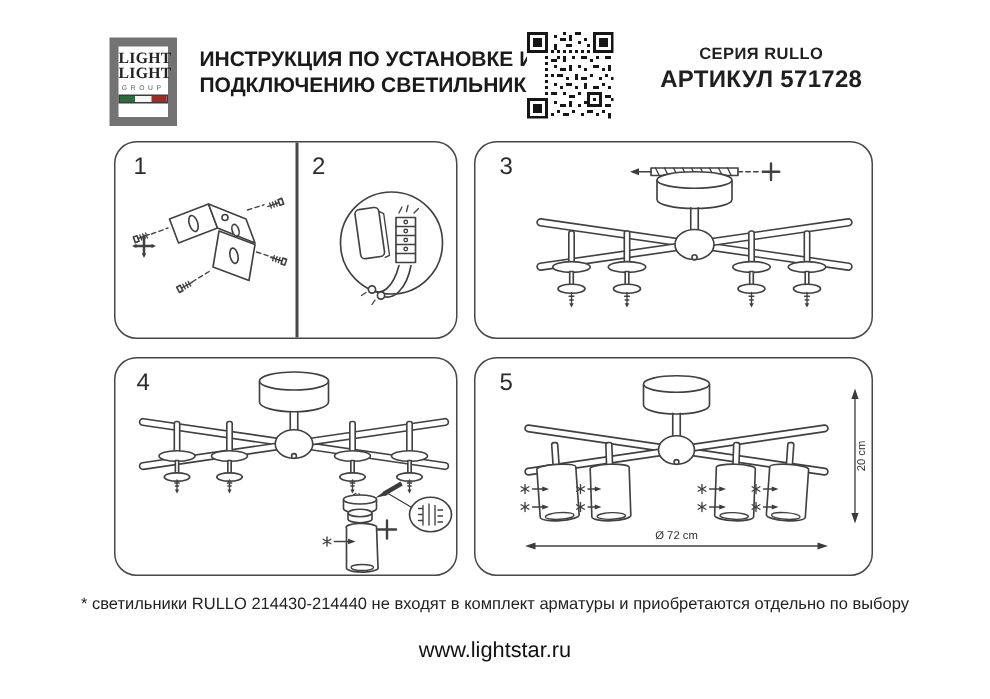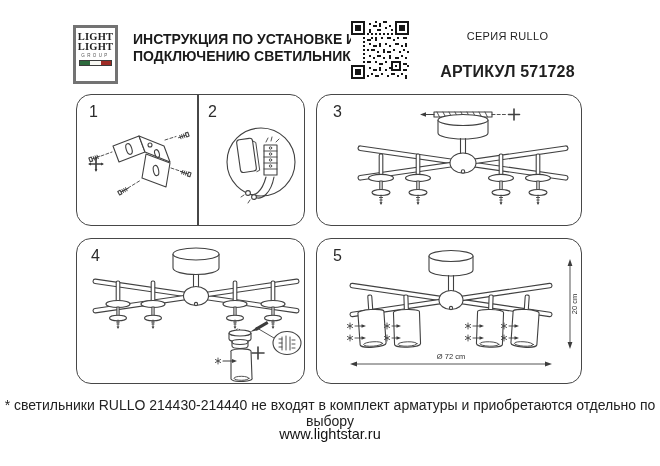--- a/index.html
+++ b/index.html
@@ -1,51 +1,51 @@
 <!DOCTYPE html>
 <html><head>
 <meta charset="utf-8">
 <style>
   html,body{margin:0;padding:0;background:#ffffff;}
   .stage{position:relative;width:660px;height:466px;background:#fff;overflow:hidden;
          font-family:"Liberation Sans",sans-serif;color:#1f1f1f;}
   
   .logo-box{position:absolute;left:73px;top:25px;width:45px;height:59px;
-            border:3px solid #737373;box-sizing:border-box;text-align:center;padding-top:4px;}
+            border:6px solid #737373;box-sizing:border-box;text-align:center;padding-top:4px;}
   .logo-word{font-family:"Liberation Serif",serif;font-weight:bold;font-size:10.5px;
              line-height:10px;letter-spacing:.2px;color:#222;}
   .logo-group{font-size:4.5px;letter-spacing:2.4px;color:#555;margin-top:1px;}
   .logo-flag{width:33px;height:6px;margin:2px auto 0;border:1px solid #3c3c3c;
              display:flex;box-sizing:border-box;}
   .logo-flag i{flex:1;}
   .title{position:absolute;left:133px;top:31px;font-size:14px;font-weight:bold;
          line-height:17px;color:#1a1a1a;}
   .qr{position:absolute;left:351px;top:21px;width:58px;height:58px;}
   .sku{position:absolute;left:425px;top:30px;width:165px;text-align:center;}
-  .sku .series{font-size:11px;font-weight:normal;letter-spacing:.3px;}
-  .sku .article{font-size:16px;font-weight:bold;margin-top:21px;letter-spacing:.2px;}
+  .sku .series{font-size:11px;font-weight:bold;letter-spacing:.3px;}
+  .sku .article{font-size:16px;font-weight:bold;margin-top:3px;letter-spacing:.2px;}
   
   .panel{position:absolute;border:1.5px solid #474747;border-radius:15px;box-sizing:border-box;background:#fff;}
   .p-a{left:76px;top:94px;width:229px;height:132px;}
   .p-b{left:316px;top:94px;width:266px;height:132px;}
   .p-c{left:76px;top:238px;width:229px;height:146px;}
   .p-d{left:316px;top:238px;width:266px;height:146px;}
   .divider{position:absolute;left:120px;top:0;bottom:0;width:1.5px;background:#474747;}
   .stepnum{position:absolute;font-size:16px;color:#2b2b2b;}
   .diag{position:absolute;}
   
   .ln{stroke:#414141;fill:none;stroke-width:1.1;stroke-linecap:round;stroke-linejoin:round;}
   .wf{stroke:#414141;fill:#ffffff;stroke-width:1.1;stroke-linejoin:round;}
   .dk{fill:#3c3c3c;stroke:none;}
   .dash{stroke-dasharray:3 2.2;}
   .thin{stroke-width:.9;}
   .dim{font-family:"Liberation Sans",sans-serif;font-size:7.5px;fill:#2e2e2e;stroke:none;}
   
   .footnote{position:absolute;left:0;right:0;top:397px;text-align:center;
-            font-size:14px;color:#222;}
+            font-size:11px;color:#222;}
   .website{position:absolute;left:0;right:0;top:426px;text-align:center;
            font-size:14.5px;font-weight:normal;color:#111;}
 </style>
 </head>
 <body>
 
 <div class="stage">
 
   <div class="logo-box">
     <div class="logo-word">LIGHT</div>

